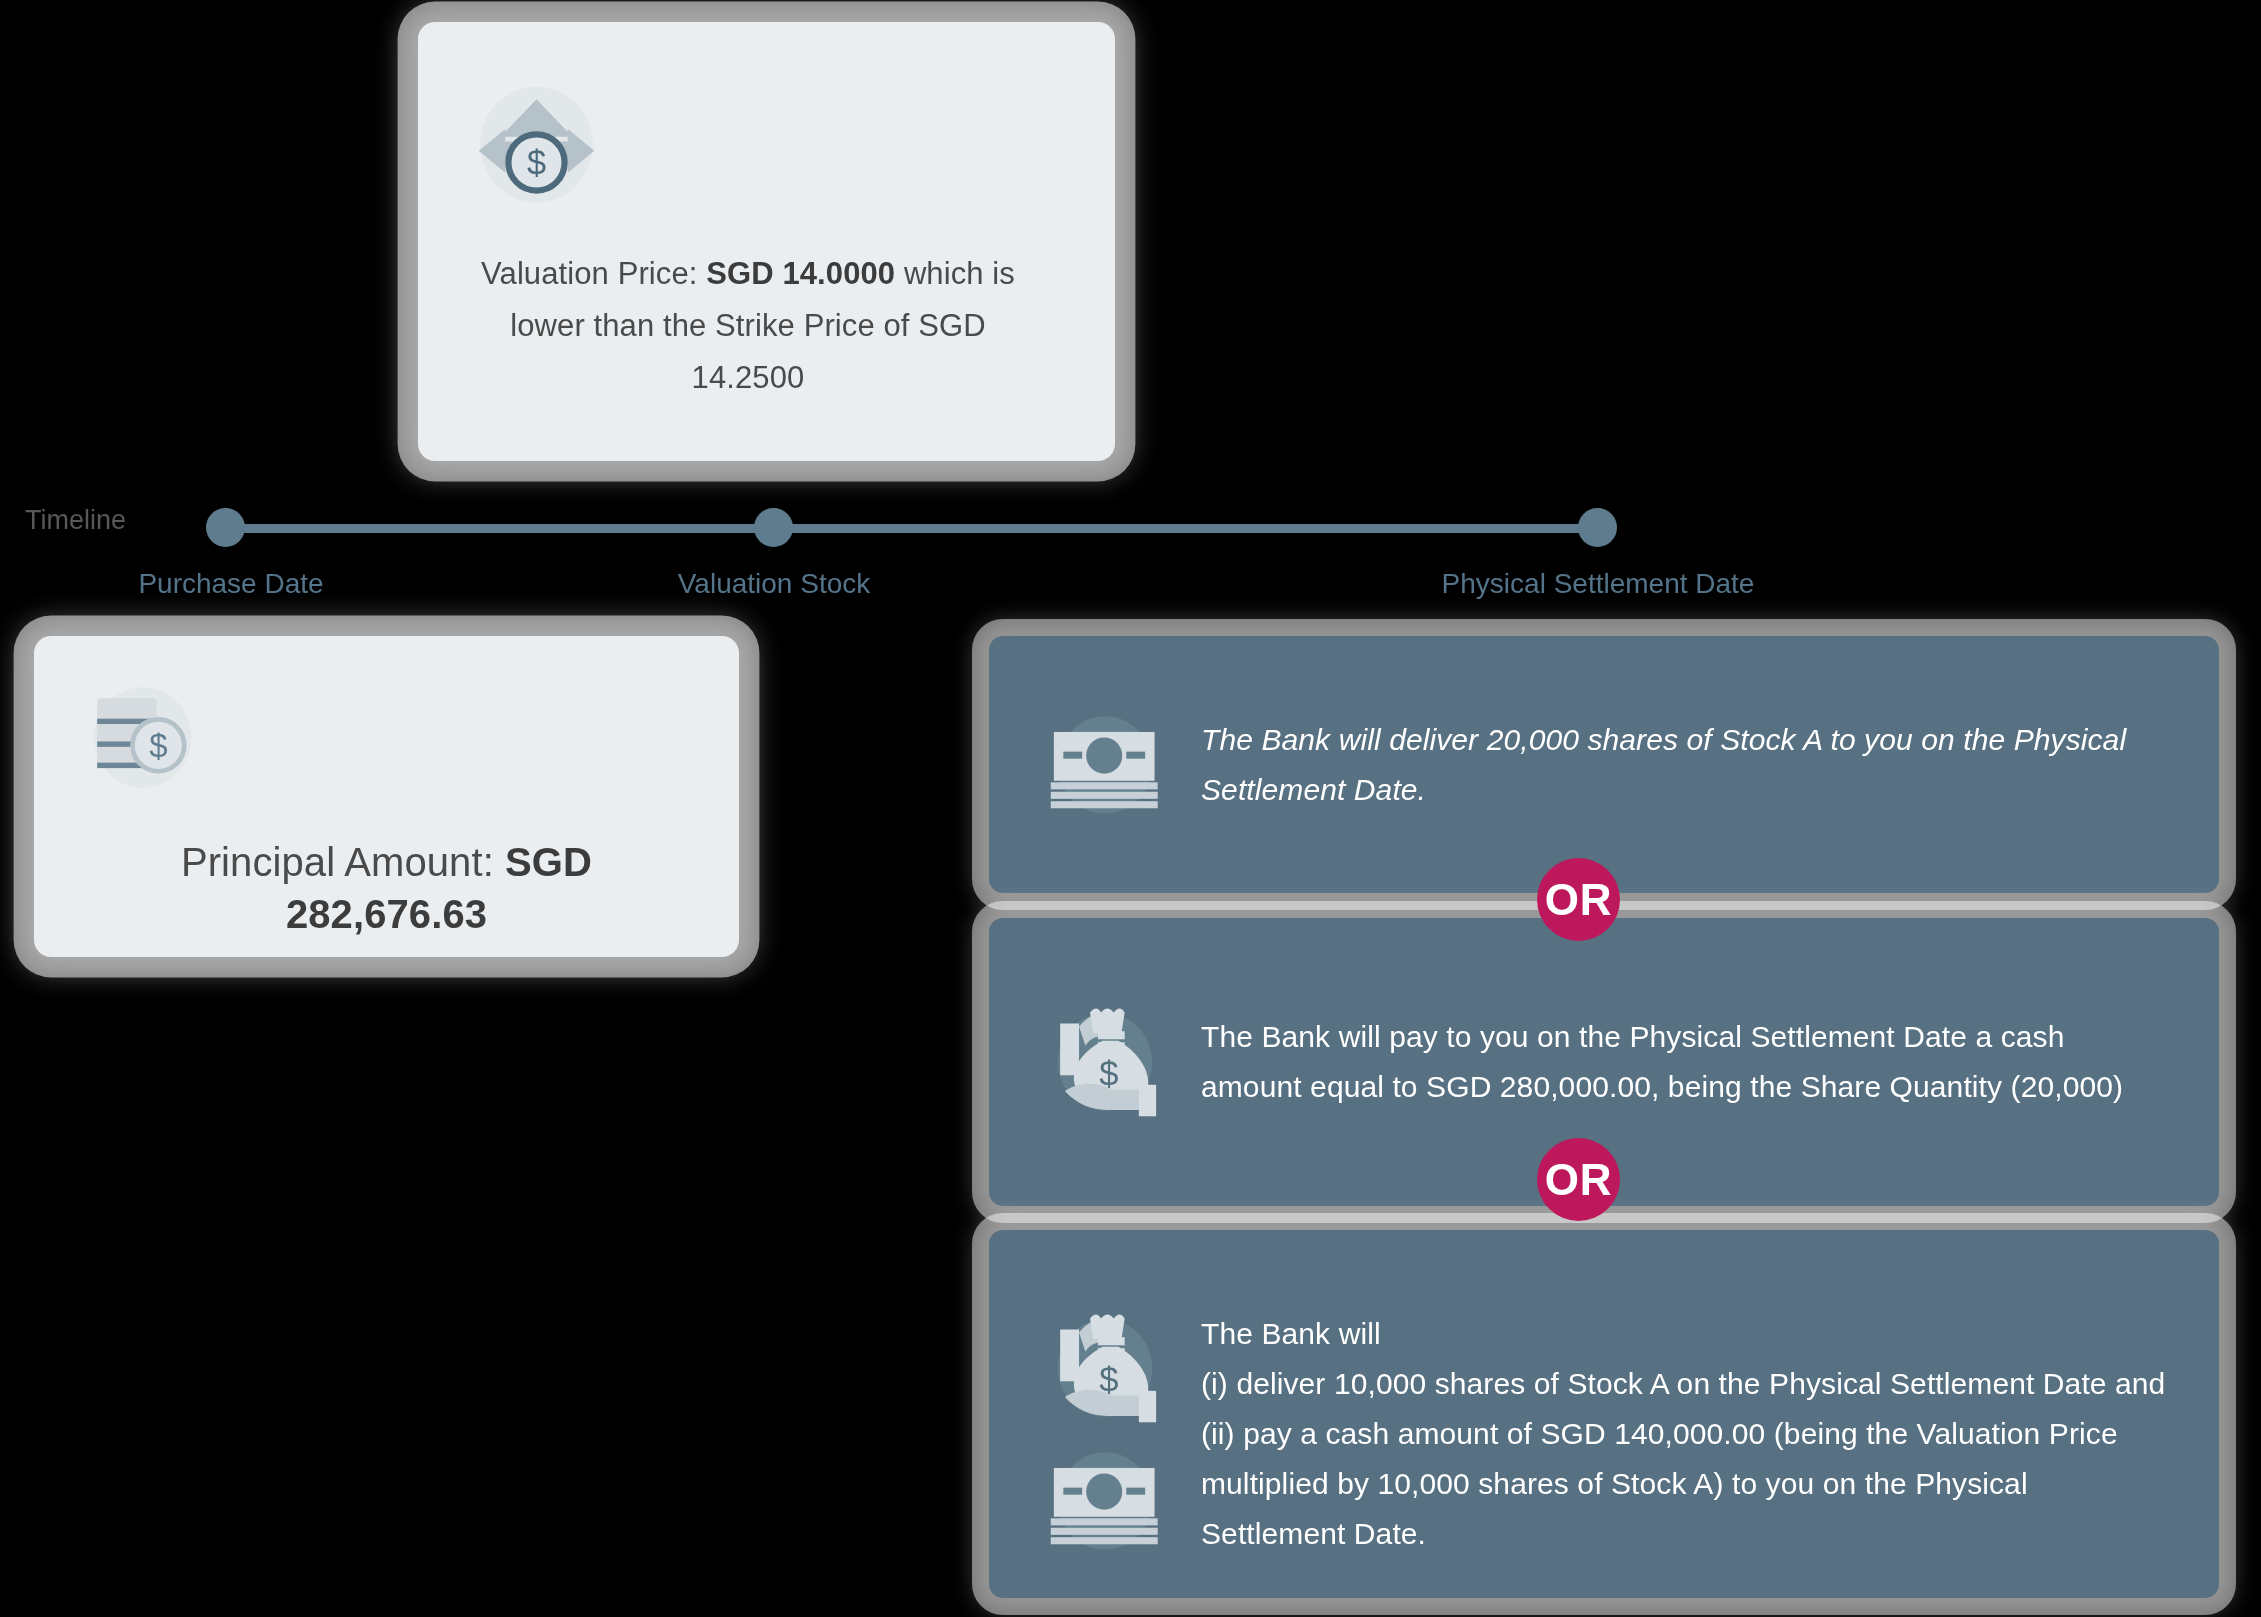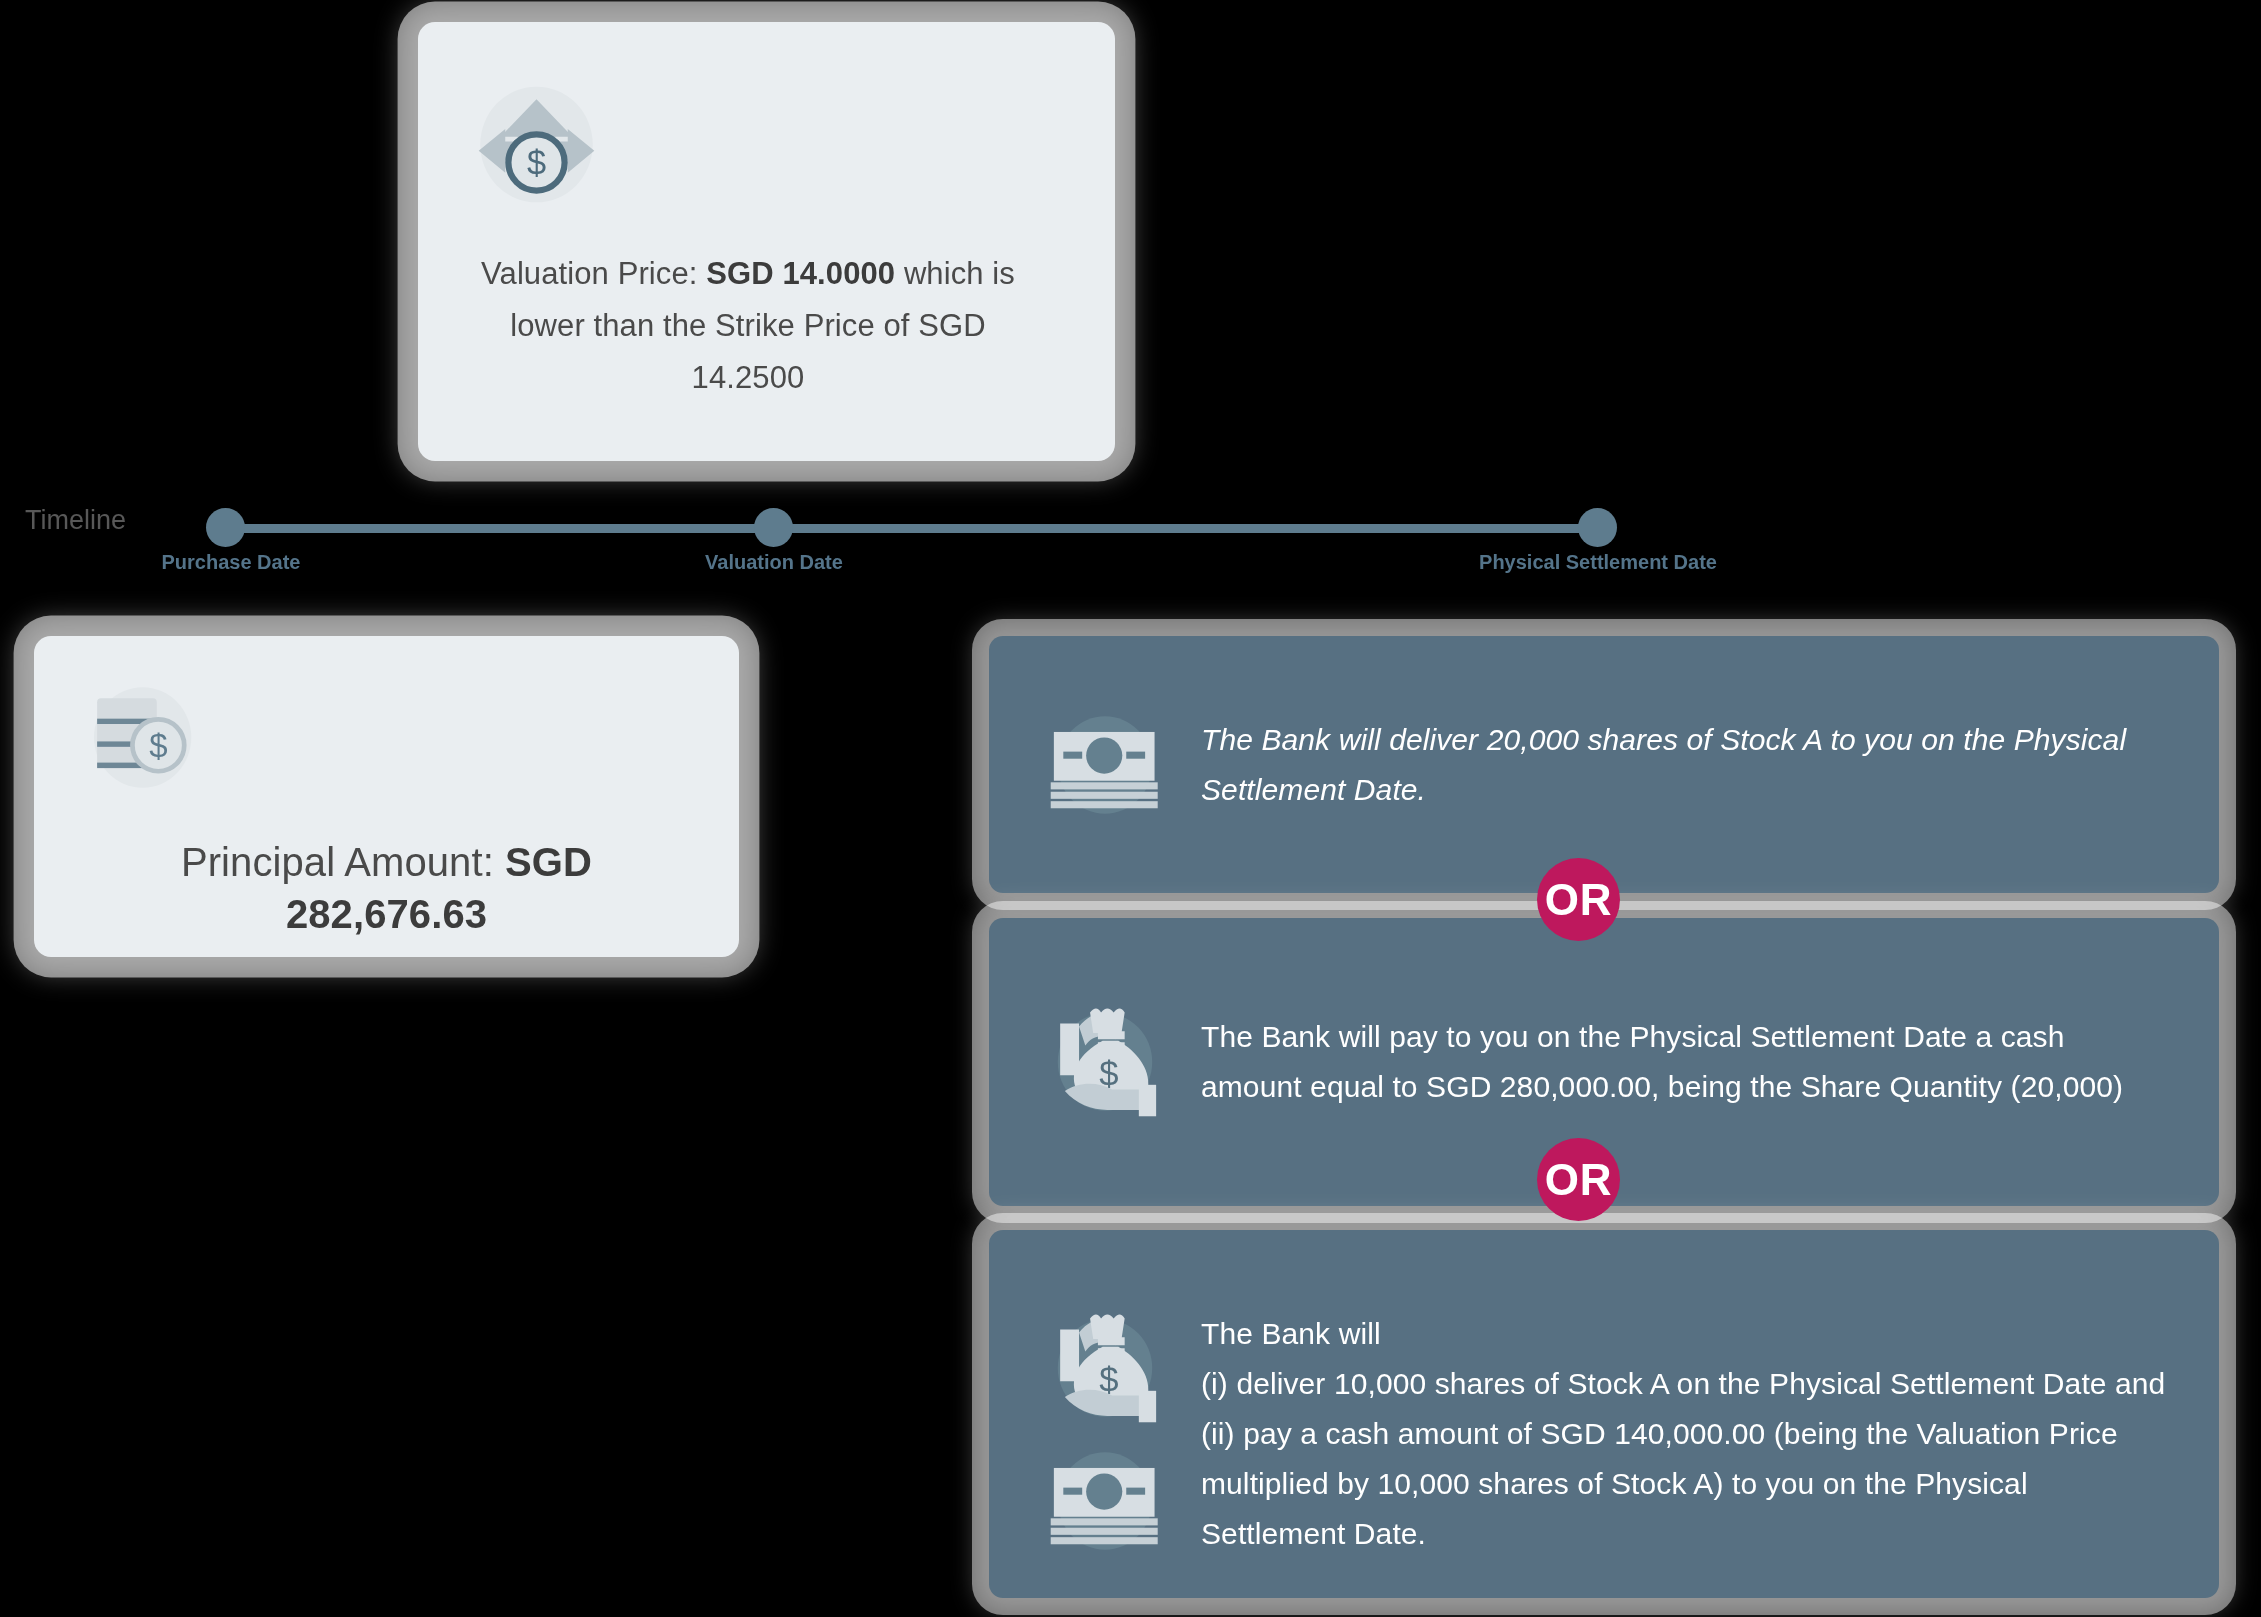--- a/index.html
+++ b/index.html
@@ -99,24 +99,24 @@
     position: absolute;
     top: 22px;
     width: 39px;
     height: 39px;
     margin-left: -19.6px;
     border-radius: 50%;
     background: #5E7C8E;
   }
   .tl-caption {
     position: absolute;
-    top: 65px;
+    top: 82px;
     transform: translateX(-50%);
-    font-size: 20px;
-    font-weight: 700;
+    font-size: 28px;
+    font-weight: 400;
     color: #54748A;
     white-space: nowrap;
   }
 
   
   .dark-panel {
     position: absolute;
     background: #577082;
     border-radius: 14px;
     box-shadow: 0 0 0 17px rgba(255,255,255,0.46),
@@ -211,21 +211,21 @@
   <div id="timeline">
     <div id="timeline-label">Timeline</div>
 
     <div class="tl-line" style="left:226px; width:1373px;"></div>
 
     <div class="tl-dot" style="left:226px;"></div>
     <div class="tl-dot" style="left:774px;"></div>
     <div class="tl-dot" style="left:1598px;"></div>
 
     <div class="tl-caption" style="left:231px;">Purchase Date</div>
-    <div class="tl-caption" style="left:774px;">Valuation Date</div>
+    <div class="tl-caption" style="left:774px;">Valuation Stock</div>
     <div class="tl-caption" style="left:1598px;">Physical Settlement Date</div>
   </div>
 
   <div class="light-card" id="principal-card">
     <div class="card-inner">
 
       <div class="icon-wrap small">
         <svg width="113" height="113" viewBox="0 0 144 144" aria-hidden="true">
           <ellipse cx="76" cy="72" rx="62" ry="64" fill="#E2E7EA"></ellipse>
 

